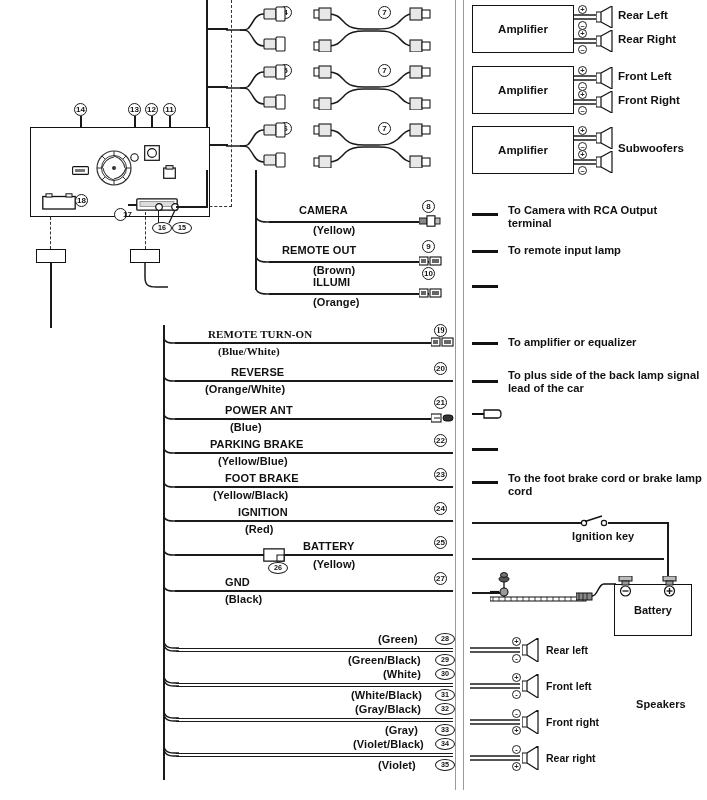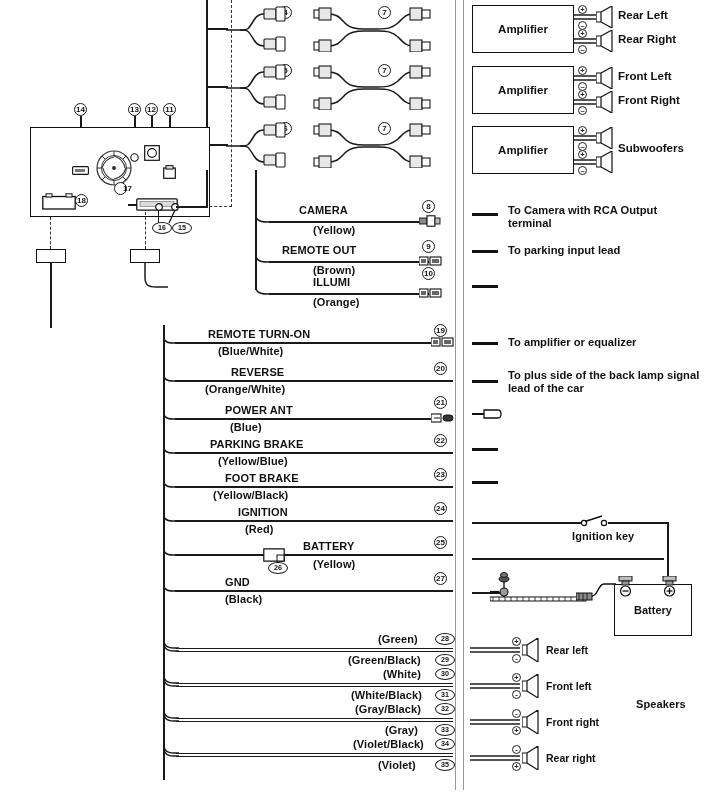--- a/index.html
+++ b/index.html
@@ -293,21 +293,21 @@
   <rect x="24" y="0.8" width="6" height="3.2" fill="#fff" stroke="#111" stroke-width="1"></rect>
 </svg>
 <div class="abs hline" style="left:76px; top:200px; width:10px;"></div>
 <div class="abs cn" style="left:75px; top:194px;">18</div>
 
 <svg class="abs" style="left:136px; top:198px;" width="42" height="13" viewBox="0 0 42 13">
   <rect x="0.8" y="0.8" width="40.4" height="11.4" rx="1" fill="#fff" stroke="#111" stroke-width="1.3"></rect>
   <rect x="4" y="3.4" width="34" height="5" fill="#ddd" stroke="#777" stroke-width="0.7"></rect>
 </svg>
 <div class="abs hline" style="left:128px; top:204px; width:9px;"></div>
-<div class="abs cn" style="left:114px; top:182px;padding-left:8px;">17</div>
+<div class="abs cn" style="left:114px; top:208px;padding-left:8px;">17</div>
 
 <svg class="abs" style="left:155px; top:203px;" width="8" height="8" viewBox="0 0 8 8">
   <circle cx="4" cy="4" r="3.3" fill="#fff" stroke="#111" stroke-width="1.2"></circle>
 </svg>
 <svg class="abs" style="left:171px; top:203px;" width="8" height="8" viewBox="0 0 8 8">
   <circle cx="4" cy="4" r="3.3" fill="#fff" stroke="#111" stroke-width="1.2"></circle>
 </svg>
 <div class="abs" style="left:158px; top:211px; width:1.3px; height:12px; background:#1a1a1a;"></div>
 <div class="abs cn sm" style="left:152px; top:222px;">16</div>
 <svg class="abs" style="left:168px; top:210px;" width="14" height="14" viewBox="0 0 14 14">
@@ -377,27 +377,27 @@
     <rect x="2" y="3" width="5" height="4" fill="#666"></rect>
     <rect x="11" y="1" width="11" height="8" fill="#fff" stroke="#111" stroke-width="1.1"></rect>
     <rect x="13" y="3" width="7" height="4" fill="#666"></rect>
   </svg>
 </div>
 
 <div class="abs" style="left:472px; top:200px; width:235px; height:110px;">
   <div class="abs dash" style="left:0; top:13px;"></div>
   <div class="abs desc" style="left:36px; top:4px; width:190px;">To Camera with RCA Output terminal</div>
   <div class="abs dash" style="left:0; top:50px;"></div>
-  <div class="abs desc" style="left:36px; top:44px; width:190px;">To parking input lead</div>
+  <div class="abs desc" style="left:36px; top:44px; width:190px;">To remote input lamp</div>
   <div class="abs dash" style="left:0; top:85px;"></div>
 </div>
 
 <div class="abs vline" style="left:163px; top:325px; height:455px;"></div>
 
-<div class="abs" style="left:163px; top:328px; width:295px; height:34px;">
+<div class="abs" style="left:163px; top:328px; width:295px; height:34px;font-family:Liberation Serif, serif;">
   <svg class="abs" style="left:0; top:4px;" width="14" height="14" viewBox="0 0 14 14">
     <path d="M0 0 C0 9 3 11 10 11 L14 11" fill="none" stroke="#1a1a1a" stroke-width="1.5"></path>
   </svg>
   <div class="abs hline" style="left:12px; top:14px; width:265px;"></div>
   <div class="abs lbl" style="left:45px; top:0px;">REMOTE TURN-ON</div>
   <div class="abs lbl" style="left:55px; top:17px;">(Blue/White)</div>
   <div class="abs cn" style="left:271px; top:-4px;">19</div>
   <svg class="abs" style="left:268px; top:9px;" width="24" height="10" viewBox="0 0 24 10">
     <rect x="0" y="1" width="9" height="8" fill="#fff" stroke="#111" stroke-width="1.1"></rect>
     <rect x="2" y="3" width="5" height="4" fill="#666"></rect>
@@ -494,20 +494,21 @@
   <div class="abs desc" style="left:36px; top:33px; width:195px;">To plus side of the back lamp signal lead of the car</div>
 
   <svg class="abs" style="left:0; top:72px;" width="32" height="12" viewBox="0 0 32 12">
     <path d="M0 6 L12 6" stroke="#111" stroke-width="2"></path>
     <path d="M12 2 L26 2 C30 2 30 10 26 10 L12 10 Z" fill="#fff" stroke="#111" stroke-width="1.3"></path>
   </svg>
 
   <div class="abs dash" style="left:0; top:112px;"></div>
 
   <div class="abs dash" style="left:0; top:145px;"></div>
+  <div class="abs desc" style="left:36px; top:136px; width:195px;">To the foot brake cord or brake lamp cord</div>
 </div>
 
 <div class="abs" style="left:468px; top:508px; width:239px; height:130px;">
 
   <div class="abs hline" style="left:4px; top:14px; width:110px;"></div>
   <svg class="abs" style="left:112px; top:6px;" width="34" height="18" viewBox="0 0 34 18">
     <circle cx="4" cy="9" r="2.6" fill="#fff" stroke="#111" stroke-width="1.2"></circle>
     <circle cx="24" cy="9" r="2.6" fill="#fff" stroke="#111" stroke-width="1.2"></circle>
     <path d="M5 7.5 L22 2" stroke="#111" stroke-width="1.4"></path>
   </svg>

